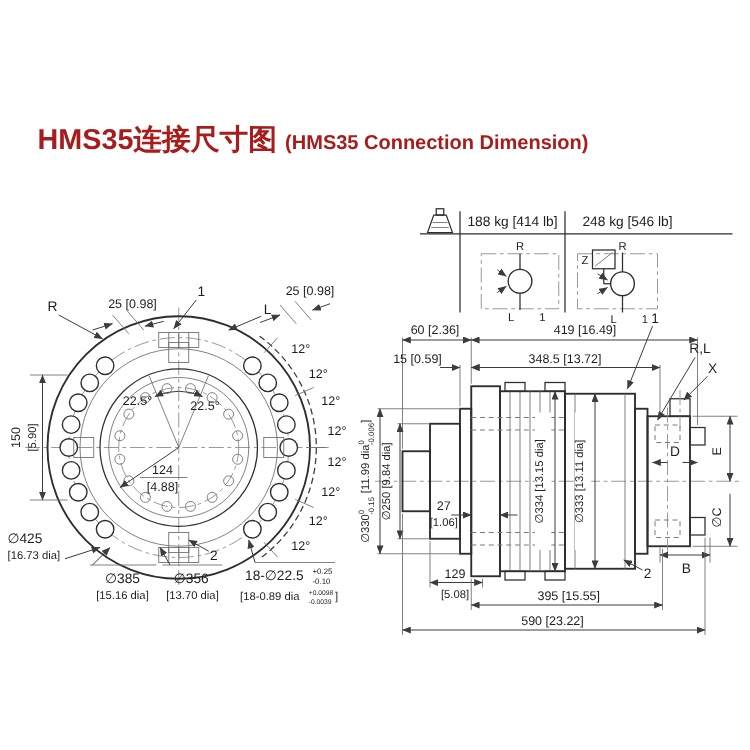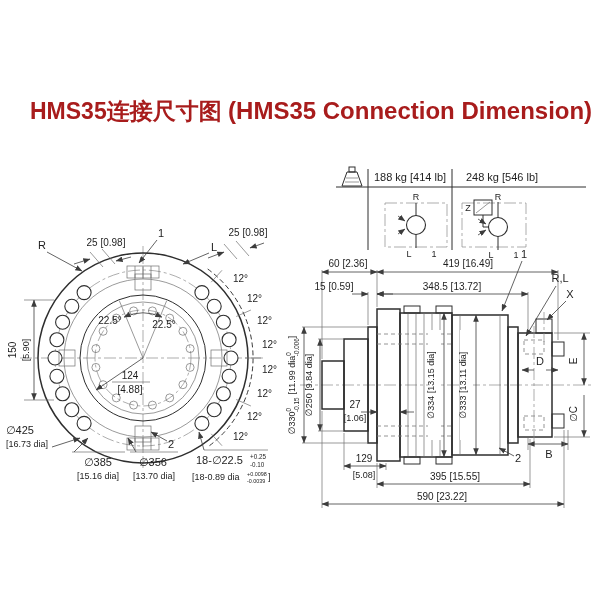--- a/index.html
+++ b/index.html
@@ -1,20 +1,20 @@
 <!DOCTYPE html>
 <html><head>
 <meta charset="utf-8">
 <style>
   html,body{margin:0;padding:0;background:#fff;}
   #app{position:relative;width:600px;height:600px;background:#fff;overflow:hidden;
        font-family:"Liberation Sans","DejaVu Sans",sans-serif;}
   .title{position:absolute;left:30px;top:96px;color:#a81c1c;font-weight:bold;
          font-size:23px;white-space:nowrap;}
-  .title .en{font-size:24px;}
+  .title .en{font-size:16px;}
   svg{position:absolute;left:0;top:0;}
   svg text{font-family:"Liberation Sans","DejaVu Sans",sans-serif;fill:#1e1e1e;}
   .t11{font-size:11px}.t10{font-size:10px}.t9{font-size:9px}
   .t6{font-size:6.3px}.t5{font-size:5.4px}
   .mid{text-anchor:middle}
   .ln{stroke:#2e2e2e;stroke-width:1.5;fill:none}
   .lm{stroke:#2e2e2e;stroke-width:1;fill:none}
   .th{stroke:#6f6f6f;stroke-width:.7;fill:none}
   .dm{stroke:#3c3c3c;stroke-width:.8;fill:none}
   .cl{stroke:#8a8a8a;stroke-width:.7;fill:none;stroke-dasharray:12 3 3 3}

